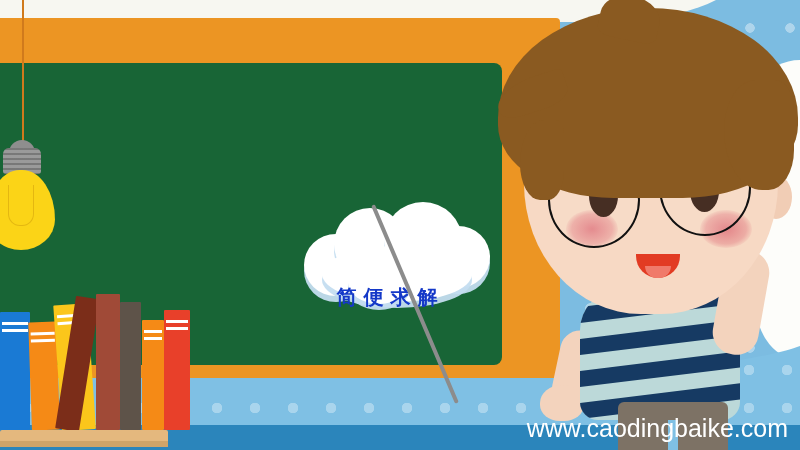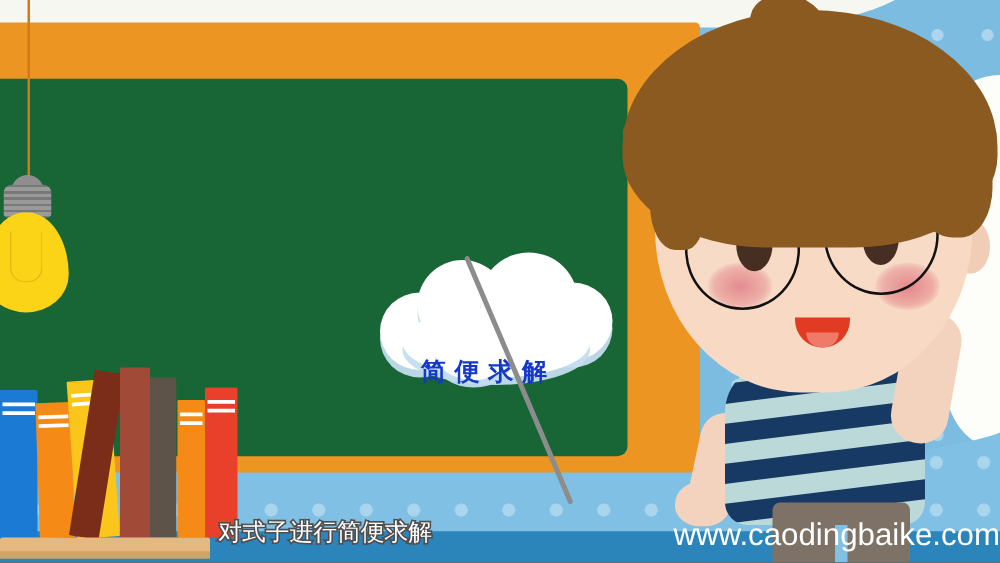--- a/index.html
+++ b/index.html
@@ -354,21 +354,21 @@
     font-size: 19px;
     color: #ffffff;
     -webkit-text-stroke: 2.6px #4f4f4f;
     paint-order: stroke fill;
     letter-spacing: 0px;
     z-index: 20;
     white-space: nowrap;
   }
   .site-url {
     position: absolute;
-    right: 0; top: 414px;
+    right: 12px; top: 414px;
     font-size: 25px;
     color: #ffffff;
     letter-spacing: 0px;
     z-index: 20;
   }
 </style>
 </head>
 <body>
 
 <div id="stage">
@@ -470,15 +470,14 @@
     <div class="mouth"></div>
     <div class="mouth-tongue"></div>
 
     <div class="hair-main"></div>
     <div class="hair-piece" style="left:496px; top:78px; width:72px; height:34px; border-radius:60% 10% 40% 30%; transform:rotate(-18deg);"></div>
     <div class="hair-piece" style="left:600px; top:-4px; width:60px; height:44px; border-radius:50% 50% 20% 20%; transform:rotate(12deg);"></div>
     <div class="hair-piece" style="left:724px; top:80px; width:70px; height:110px; border-radius:50% 30% 40% 60%;"></div>
     <div class="hair-piece" style="left:520px; top:120px; width:44px; height:80px; border-radius:60% 20% 40% 50%;"></div>
   </div>
 
-  <div class="subtitle">对式子进行简便求解</div>
   <div class="site-url">www.caodingbaike.com</div>
 </div>
 
 </body></html>

